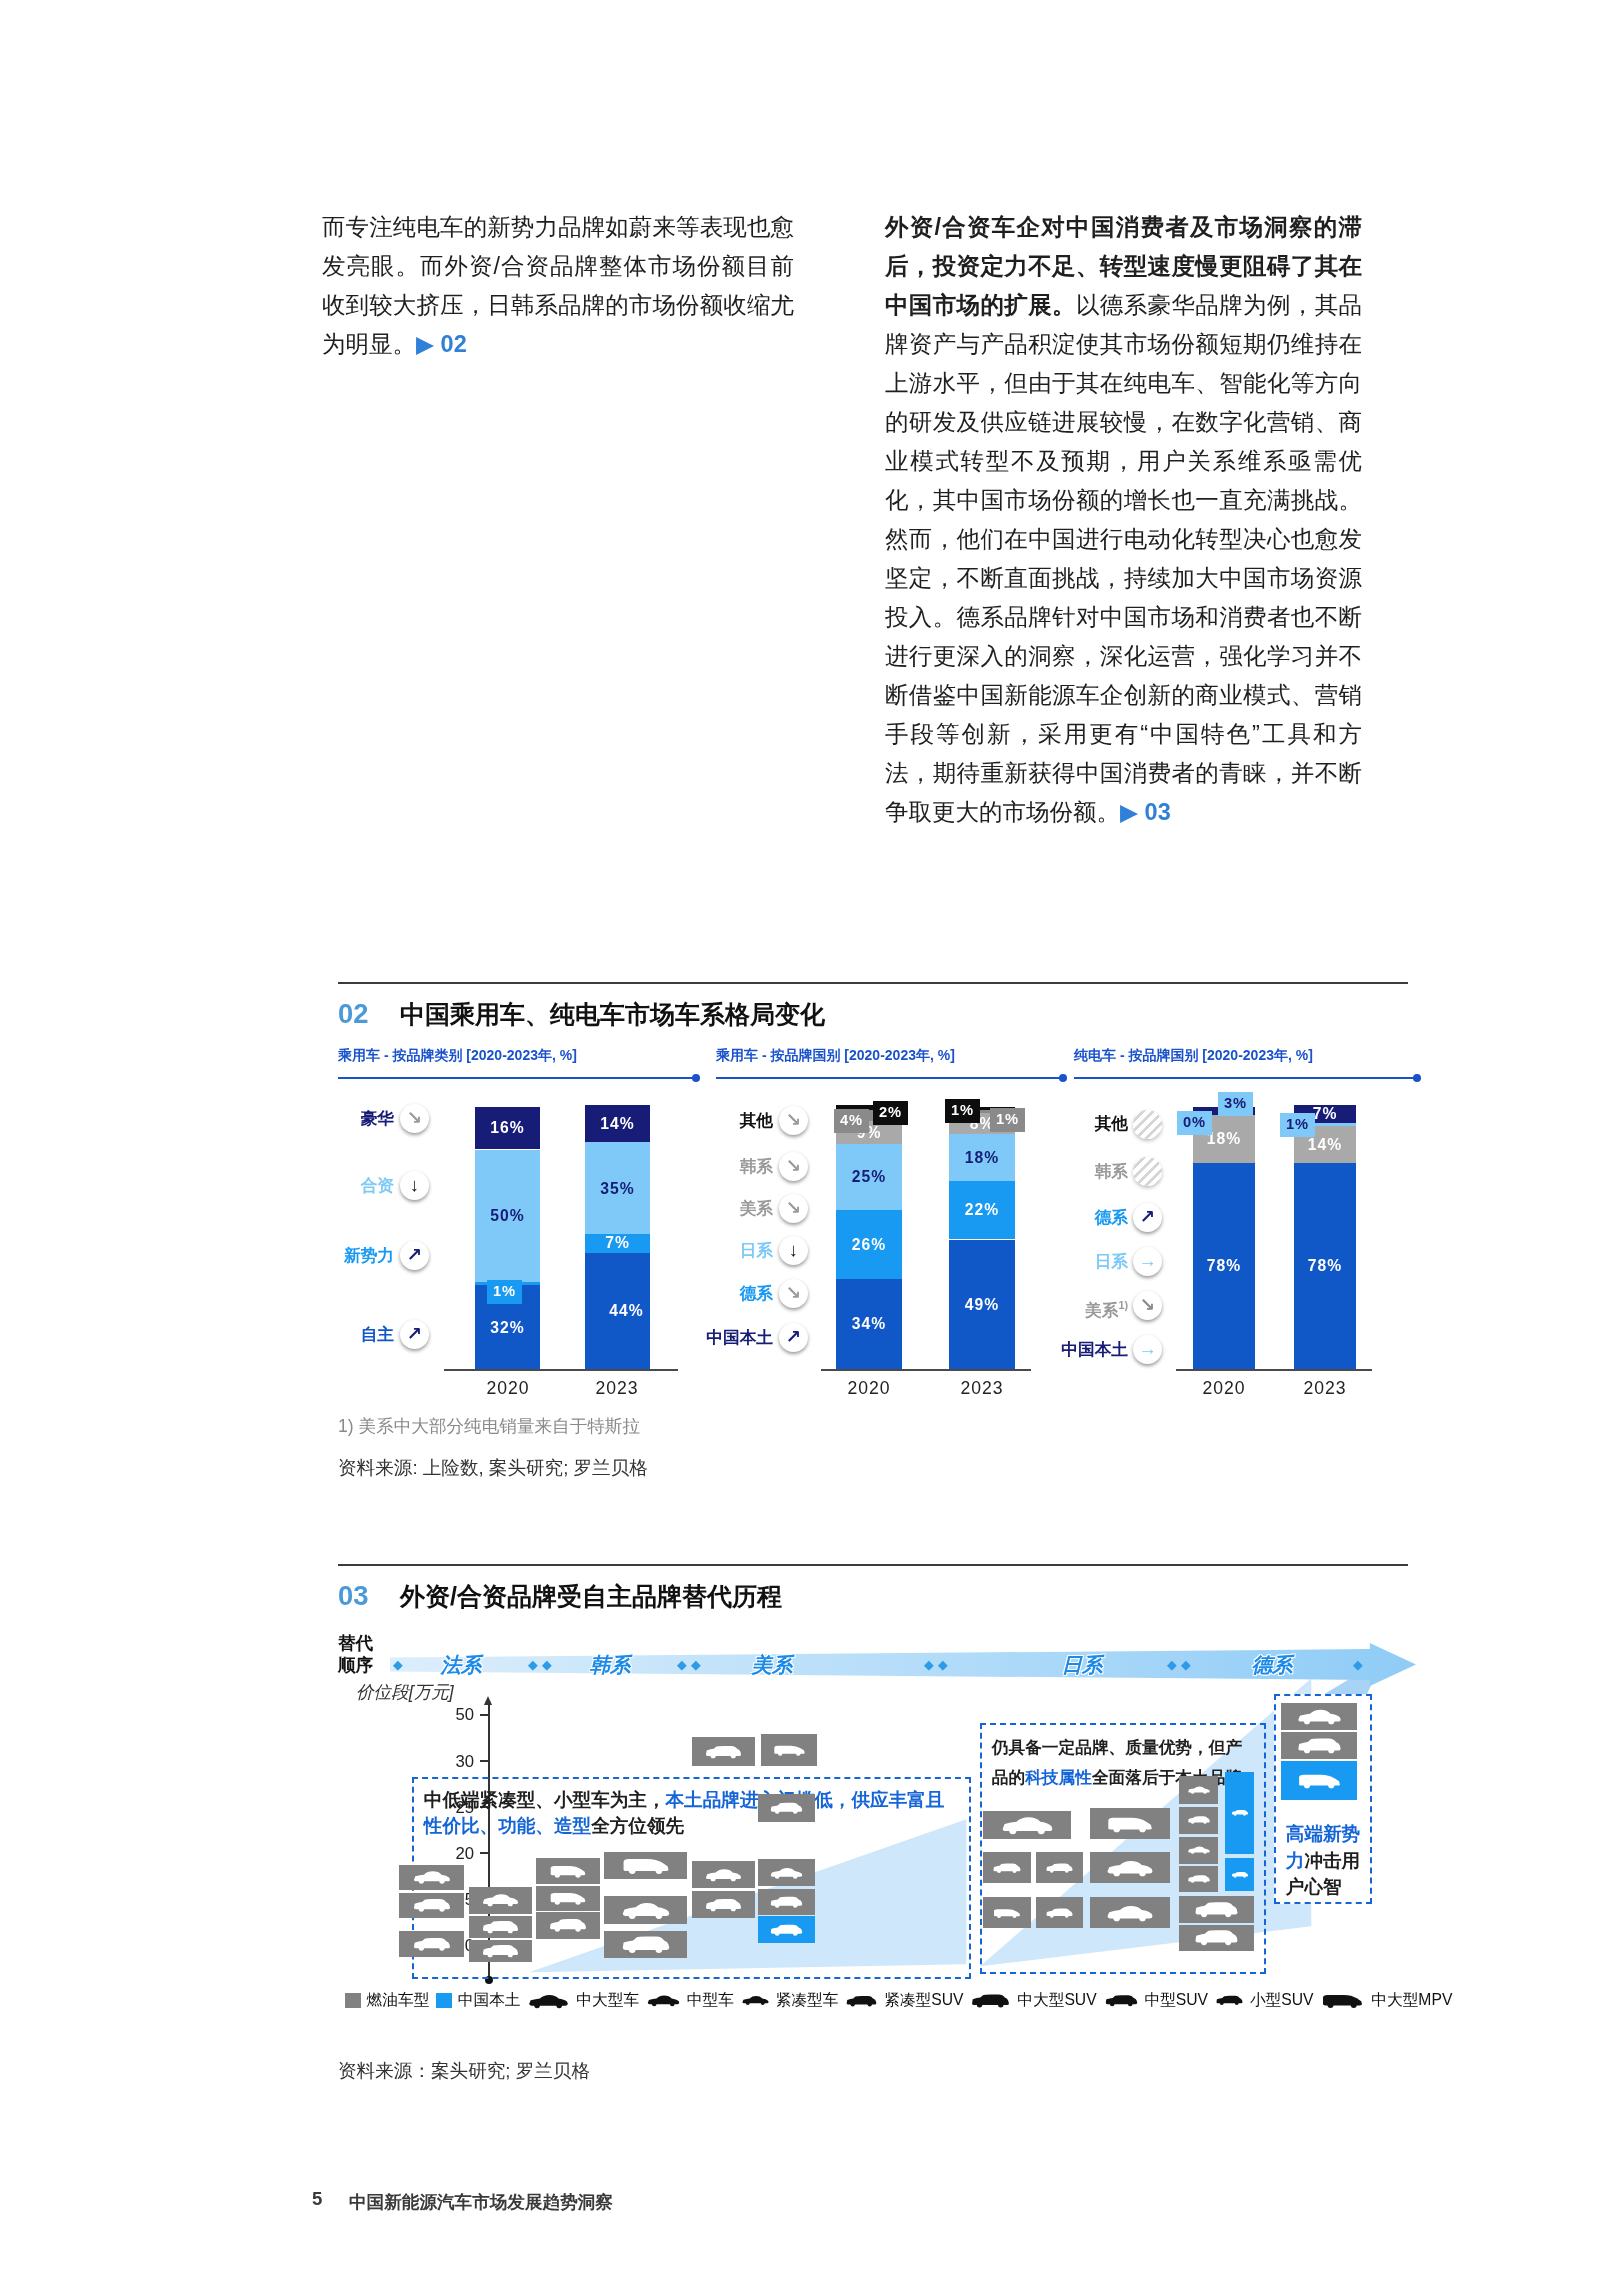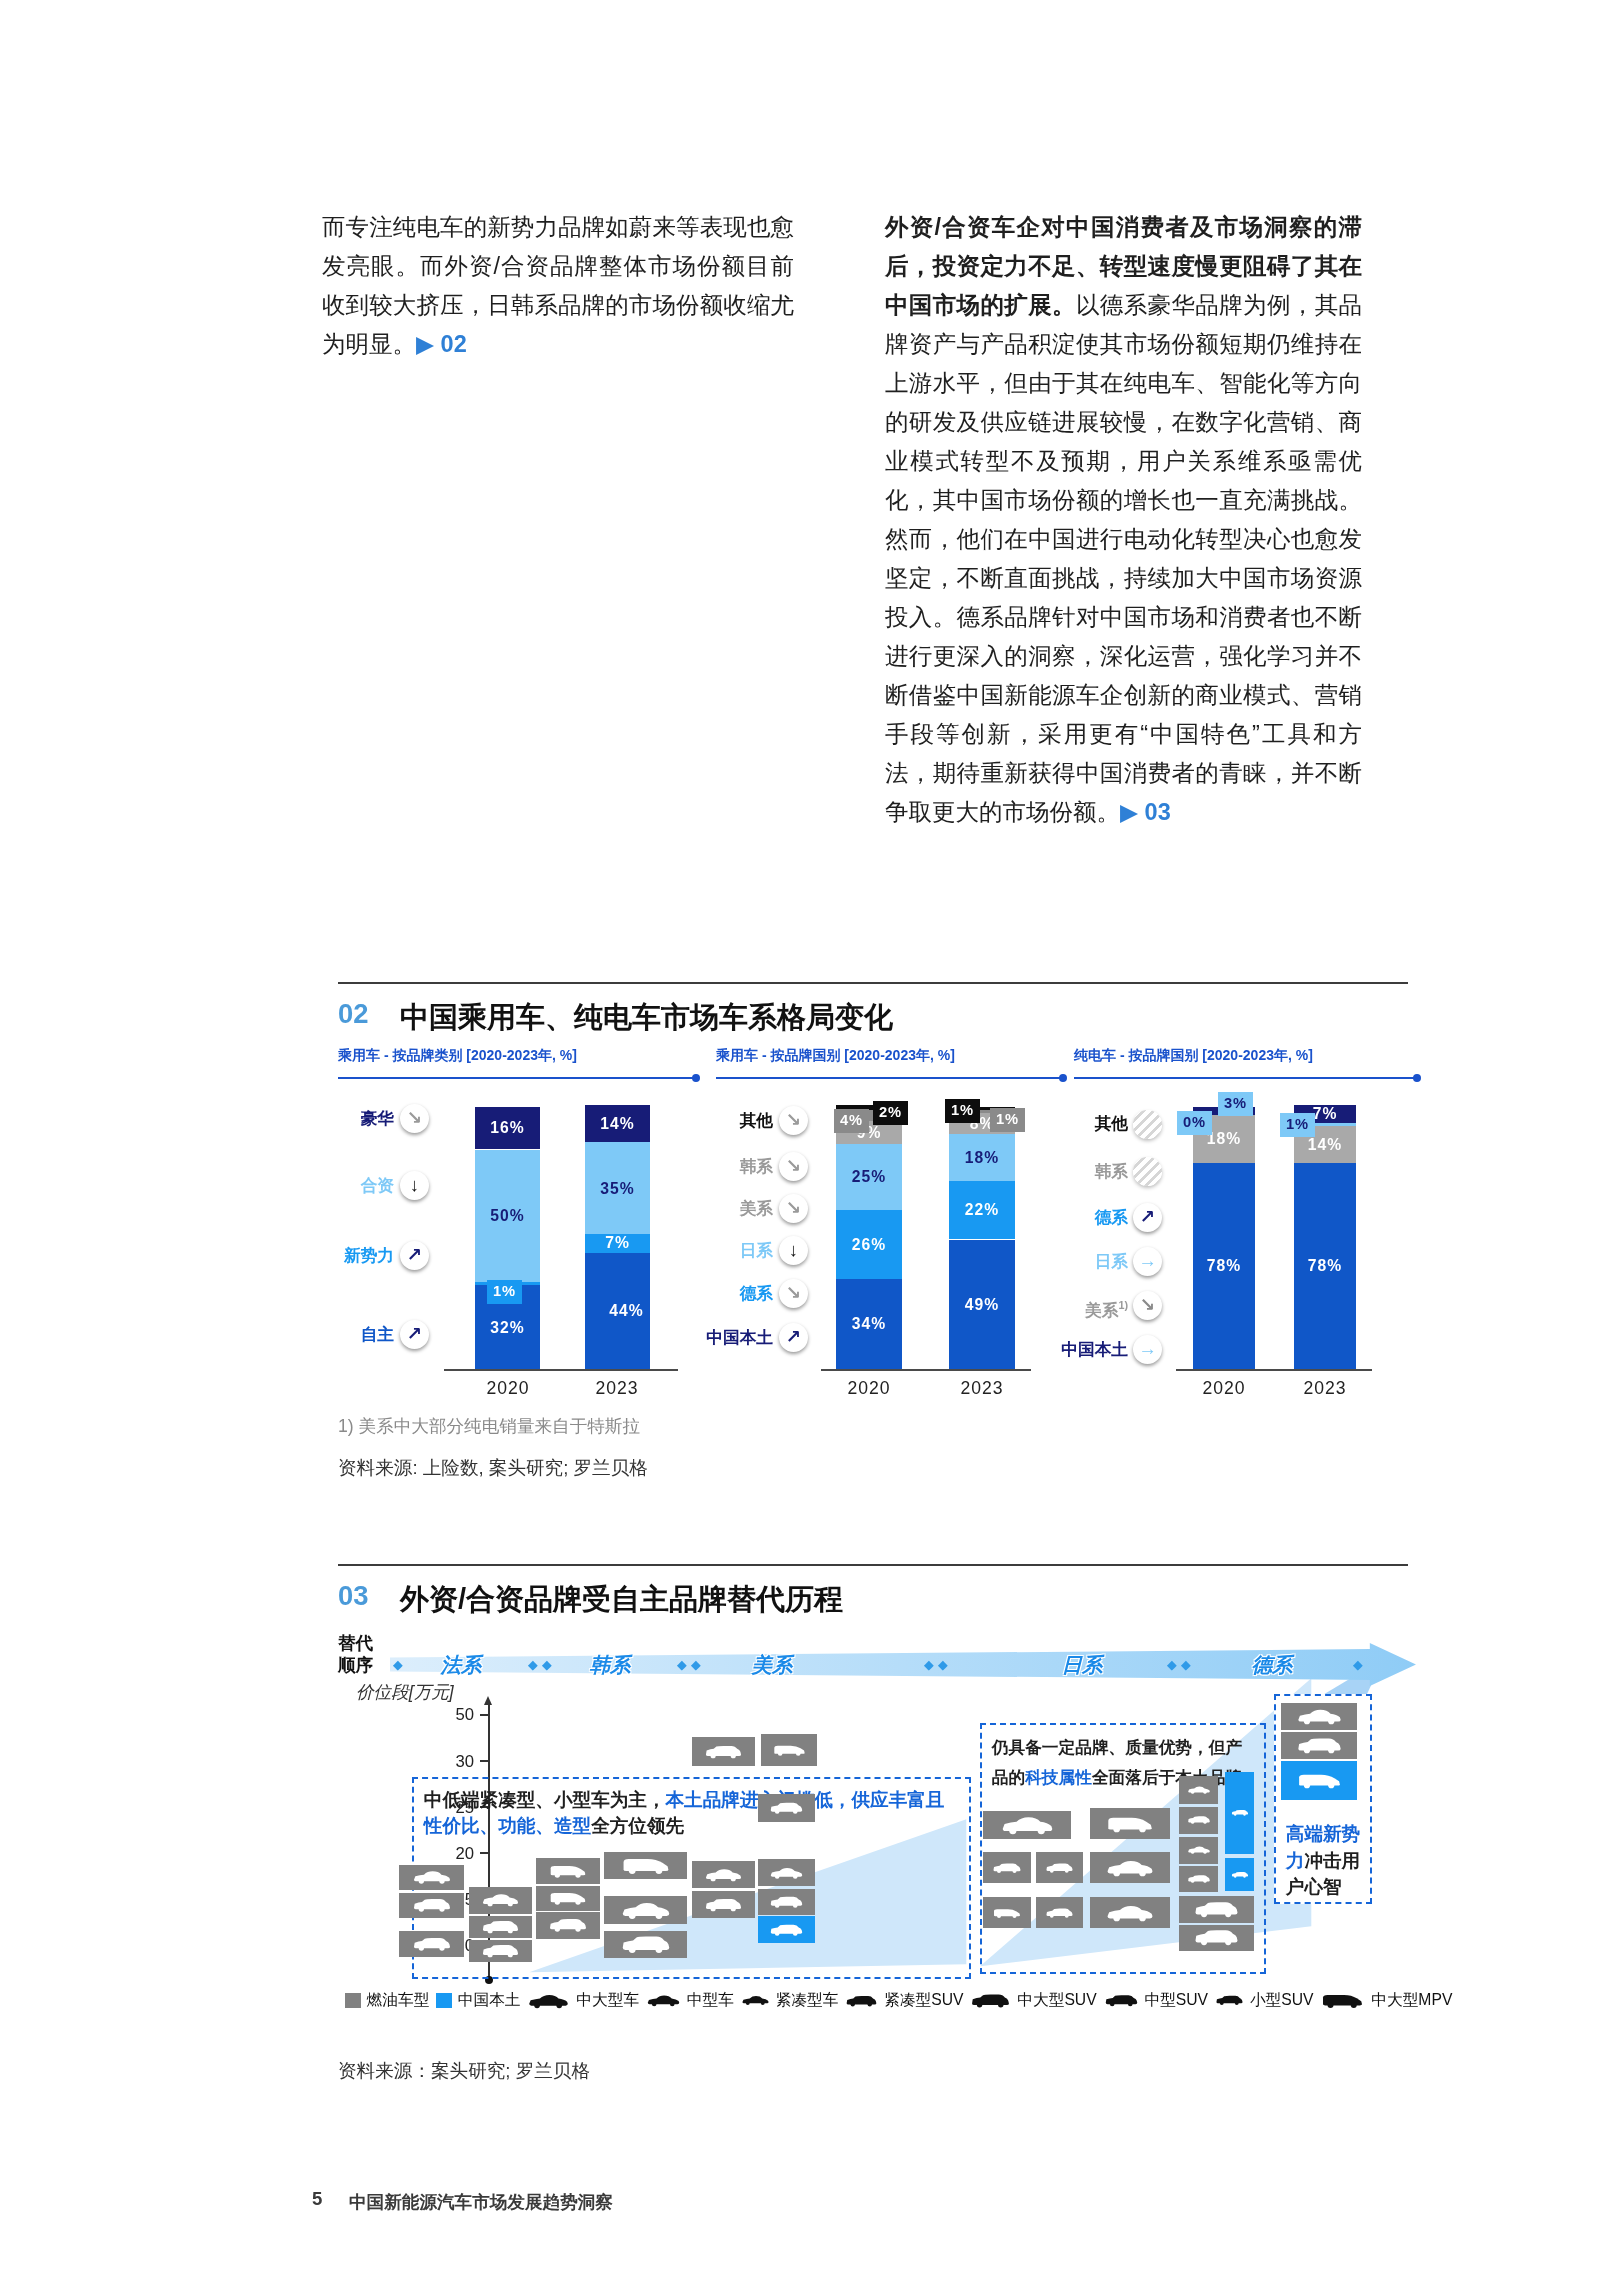--- a/index.html
+++ b/index.html
@@ -7,21 +7,21 @@
         font-family:"Liberation Sans","DejaVu Sans",sans-serif;color:#1f1f1f;overflow:hidden;}
   .abs{position:absolute;}
   
   .col{position:absolute;top:208px;font-size:23.5px;line-height:39px;text-align:justify;color:#1f1f1f;}
   .col p{margin:0 0 27.4px 0;}
   .col span.b{font-weight:700;}
   .col span.link{color:#2f80d6;font-weight:700;}
   
   .divider{position:absolute;height:2px;background:#3c3c3c;left:338px;width:1070px;}
   .sec-num{position:absolute;font-size:27.4px;font-weight:700;color:#4a9ad9;}
-  .sec-title{position:absolute;font-size:29px;font-weight:700;color:#111;}
+  .sec-title{position:absolute;font-size:25px;font-weight:700;color:#111;}
   
   .panel-title{position:absolute;font-size:14px;font-weight:700;color:#1a52cc;white-space:nowrap;}
   .t-underline{position:absolute;height:0;border-top:2.9px solid #1a52cc;}
   .t-underline .dot{position:absolute;right:-2.9px;top:-4.9px;width:7.8px;height:7.8px;border-radius:50%;background:#1a52cc;}
   .leg-label{position:absolute;font-size:16.7px;font-weight:700;text-align:right;height:25.5px;line-height:25.5px;white-space:nowrap;}
   .leg-label sup{font-size:10.8px;}
   .circle{position:absolute;width:29px;height:29px;border-radius:50%;background:#fff;
           box-shadow:0 2px 3.9px rgba(0,0,0,.4);display:flex;align-items:center;justify-content:center;}
   .circle .gl{font-size:18.6px;font-weight:700;line-height:1;}
   .circle.hatch{background:repeating-linear-gradient(135deg,#d6d6d6 0 2.9px,#ffffff 2.9px 6.9px);box-shadow:0 2px 3.9px rgba(0,0,0,.25);}

